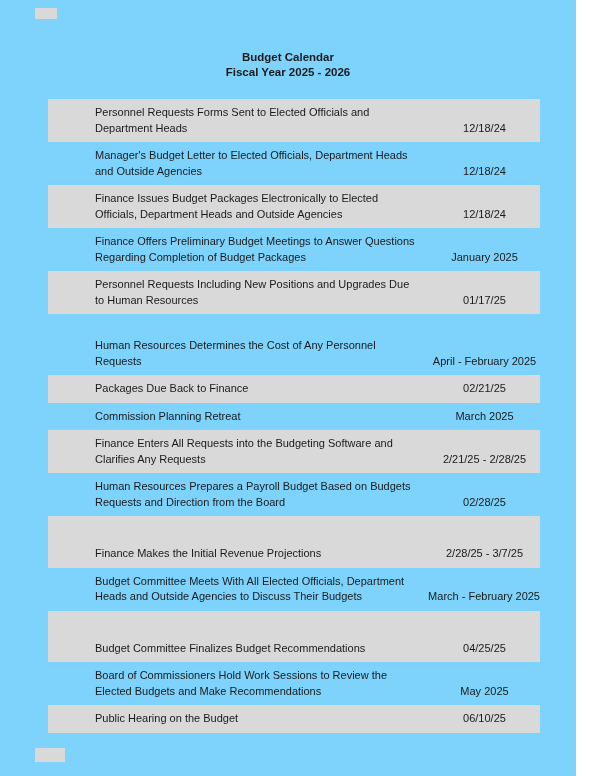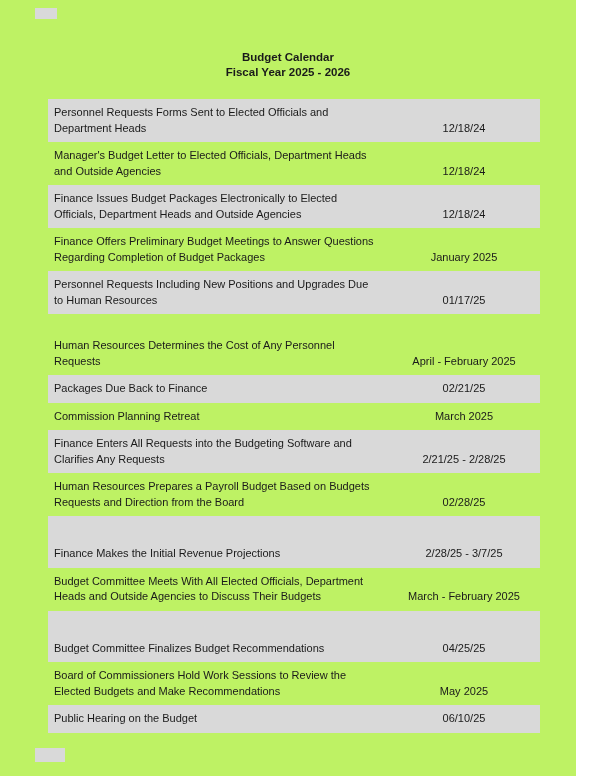--- a/index.html
+++ b/index.html
@@ -4,21 +4,21 @@
 <style>
   * { box-sizing: border-box; margin: 0; padding: 0; }
   html, body { background: #ffffff; }
   body {
     width: 600px; height: 776px;
     font-family: "Liberation Sans", "DejaVu Sans", sans-serif;
     color: #1a1a1a;
     position: relative;
     overflow: hidden;
   }
-  .page { position: relative; width: 576px; height: 776px; background: #bef264; }
+  .page { position: relative; width: 576px; height: 776px; background: #7dd3fc; }
 
   .edge-artifact {
     position: absolute;
     background: #d9d9d9;
   }
   .edge-artifact.top { left: 35px; top: 8px; width: 22px; height: 11px; }
   .edge-artifact.bottom { left: 35px; top: 748px; width: 30px; height: 14px; }
 
   .title-block {
     position: absolute;
@@ -40,20 +40,21 @@
     display: flex;
     align-items: flex-end;
     padding: 6px 0;
   }
   .row.shaded { background: #d9d9d9; }
   .row.tall { padding-top: 30px; }
   .cell.desc {
     width: 340px;
     padding-left: 6px;
     padding-right: 8px;
+    margin-left: 41px;
   }
   .cell.date {
     flex: 1;
     text-align: center;
     white-space: nowrap;
   }
   .spacer { height: 18px; }
 </style>
 </head>
 <body>

